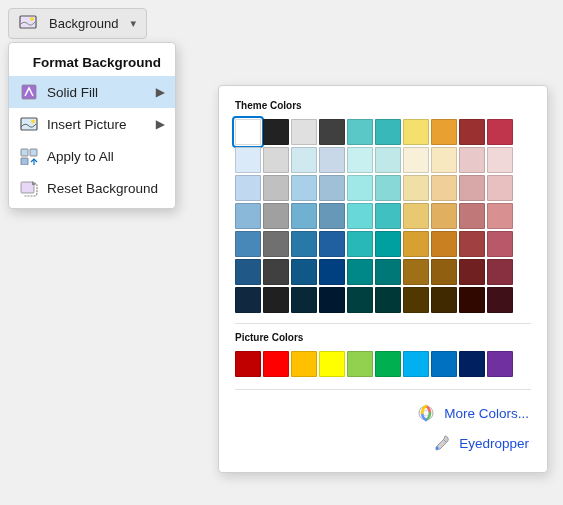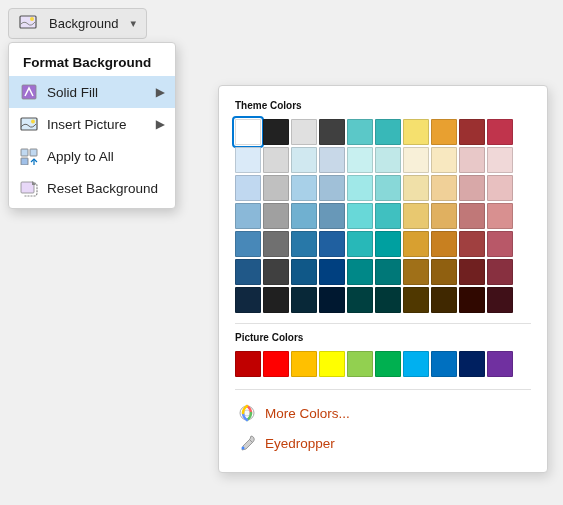--- a/index.html
+++ b/index.html
@@ -34,20 +34,21 @@
       position: absolute;
       top: 42px;
       left: 8px;
       background: #ffffff;
       border: 1px solid #d0d0d0;
       border-radius: 4px;
       box-shadow: 2px 4px 12px rgba(0,0,0,0.18);
       width: 168px;
       padding: 4px 0;
       z-index: 10;
+      text-align: right;
     }
 
     .menu-header {
       font-weight: 700;
       font-size: 13.5px;
       padding: 8px 14px 6px 14px;
       color: #111;
       border-bottom: none;
     }
 
@@ -134,22 +135,23 @@
       margin: 8px 0;
     }
 
     .color-action {
       display: flex;
       align-items: center;
       gap: 8px;
       padding: 5px 2px;
       cursor: pointer;
       font-size: 13.5px;
-      color: #c2410c;
+      color: #1d4ed8;
       border-radius: 3px;
+      justify-content: flex-end;
     }
     .color-action .action-icon {
       width: 20px;
       height: 20px;
       display: flex;
       align-items: center;
       justify-content: center;
     }
   </style>
 </head>

